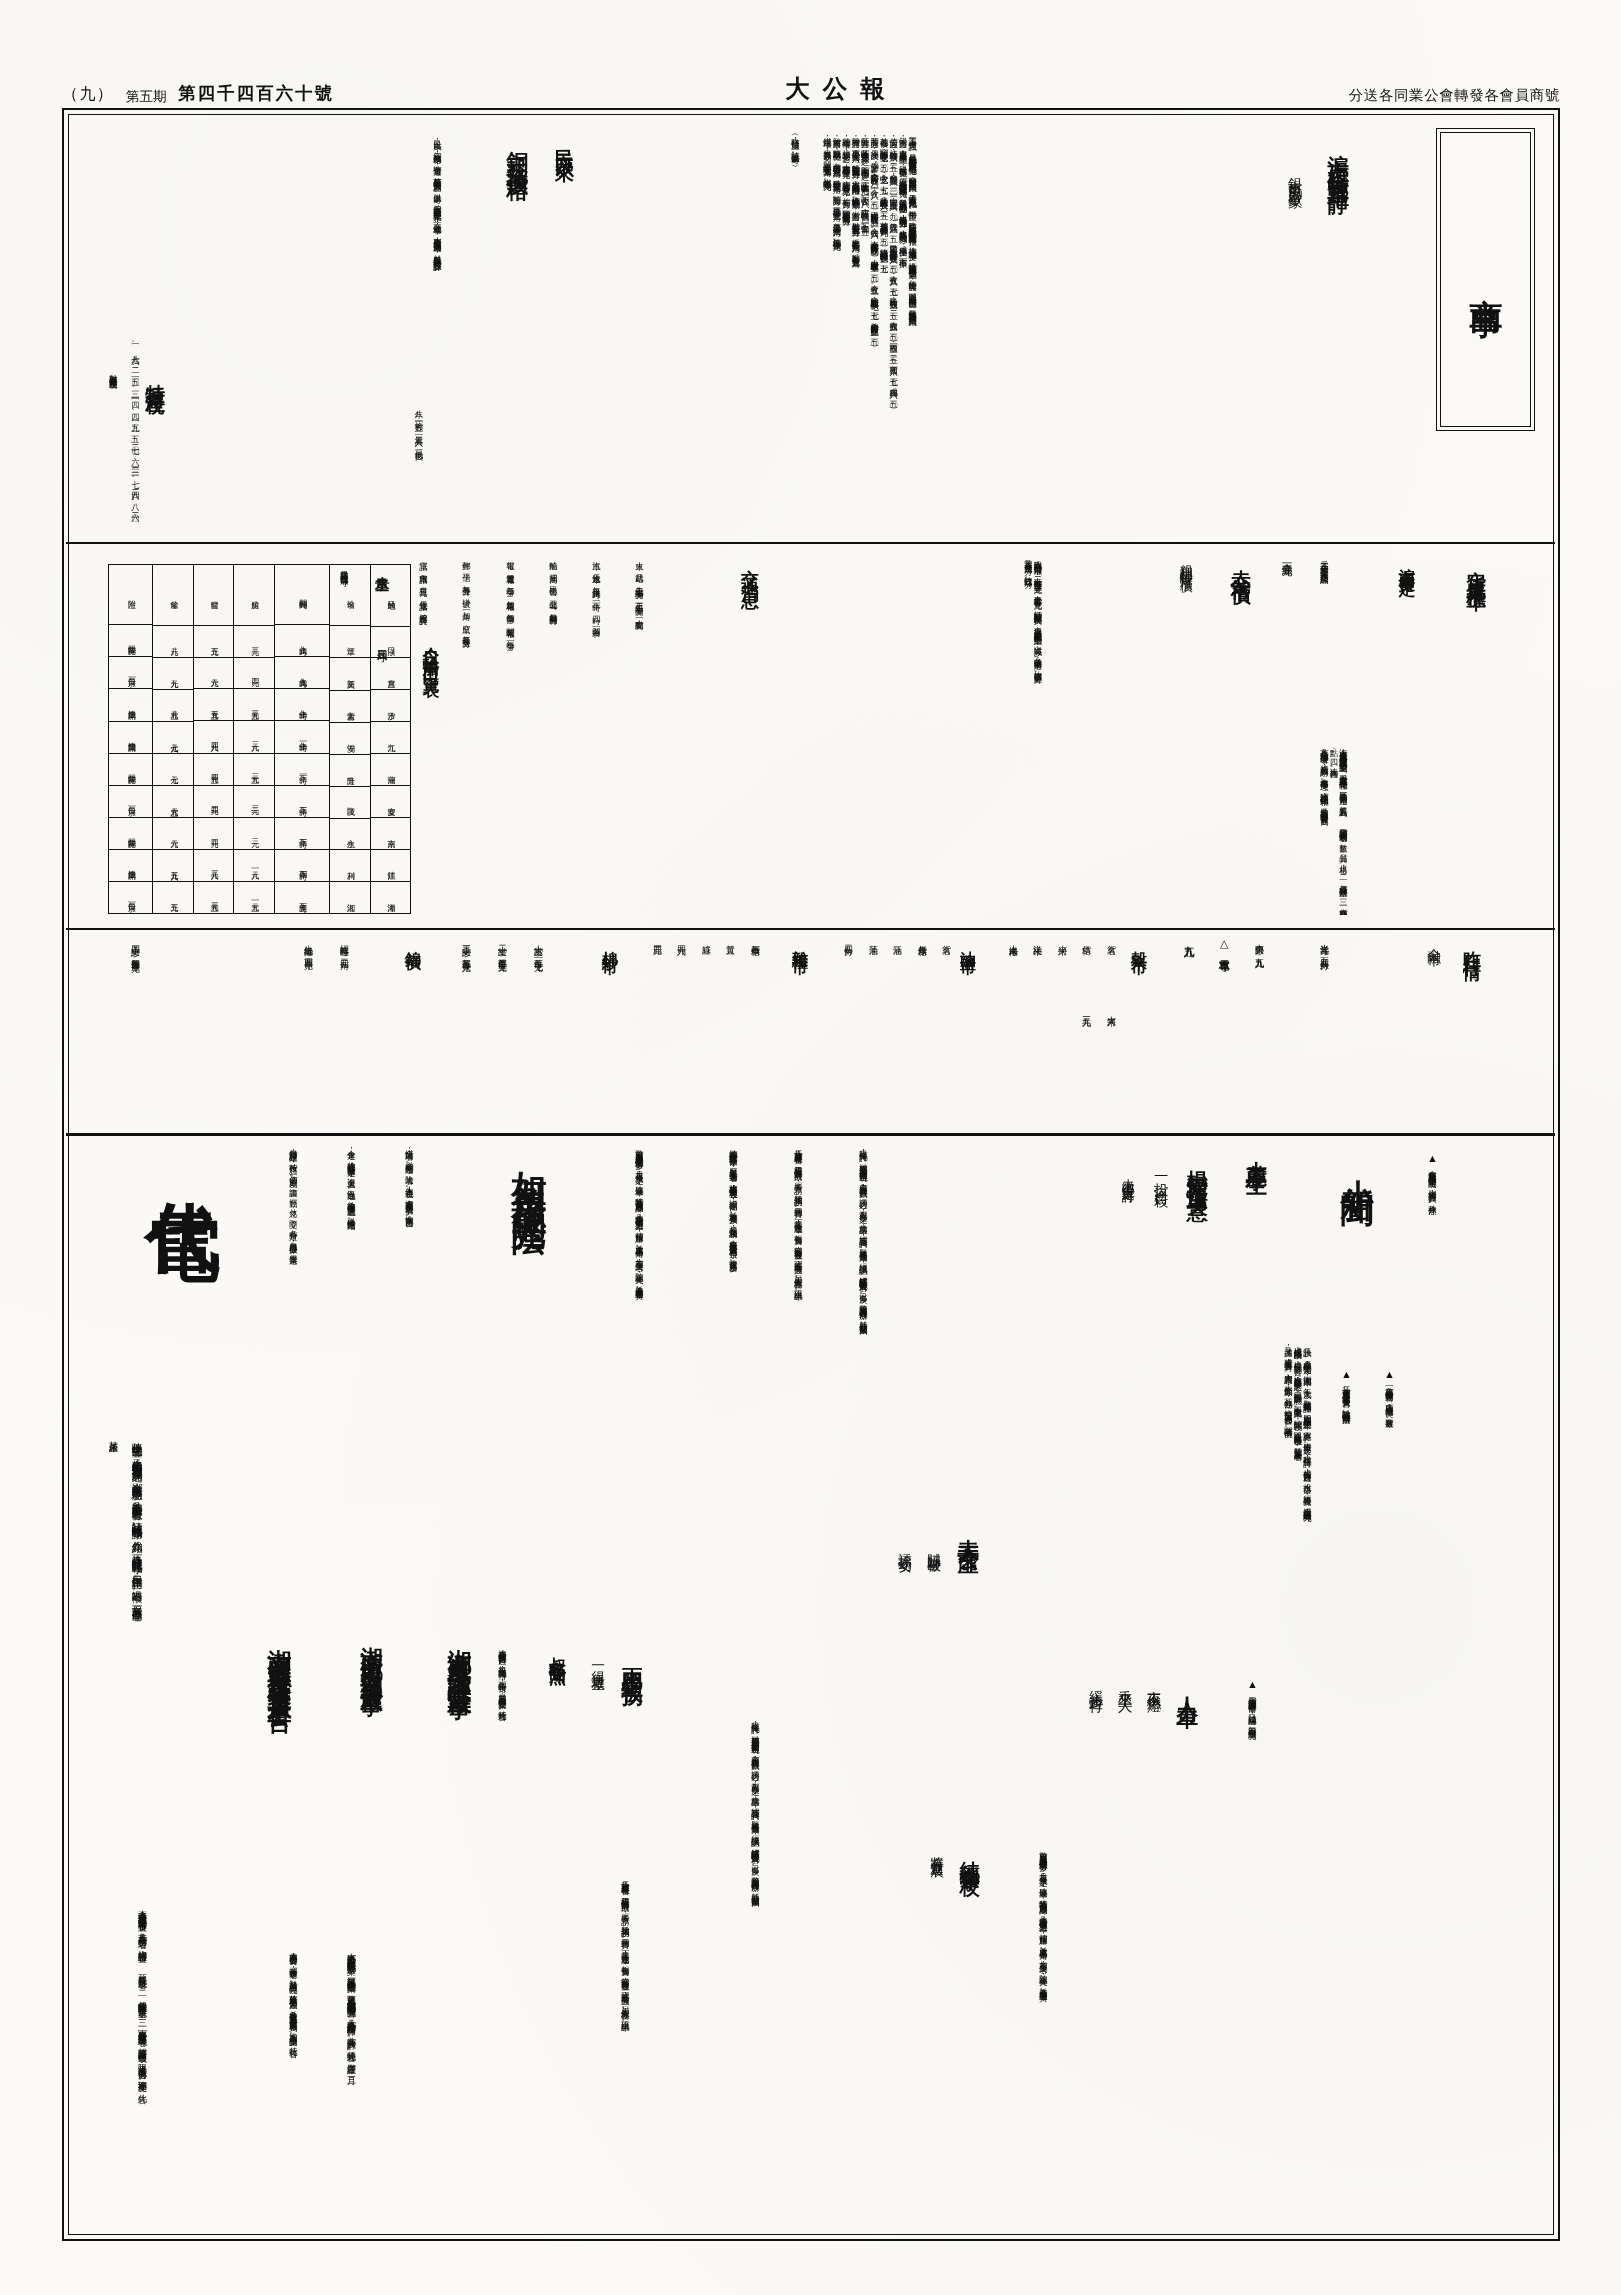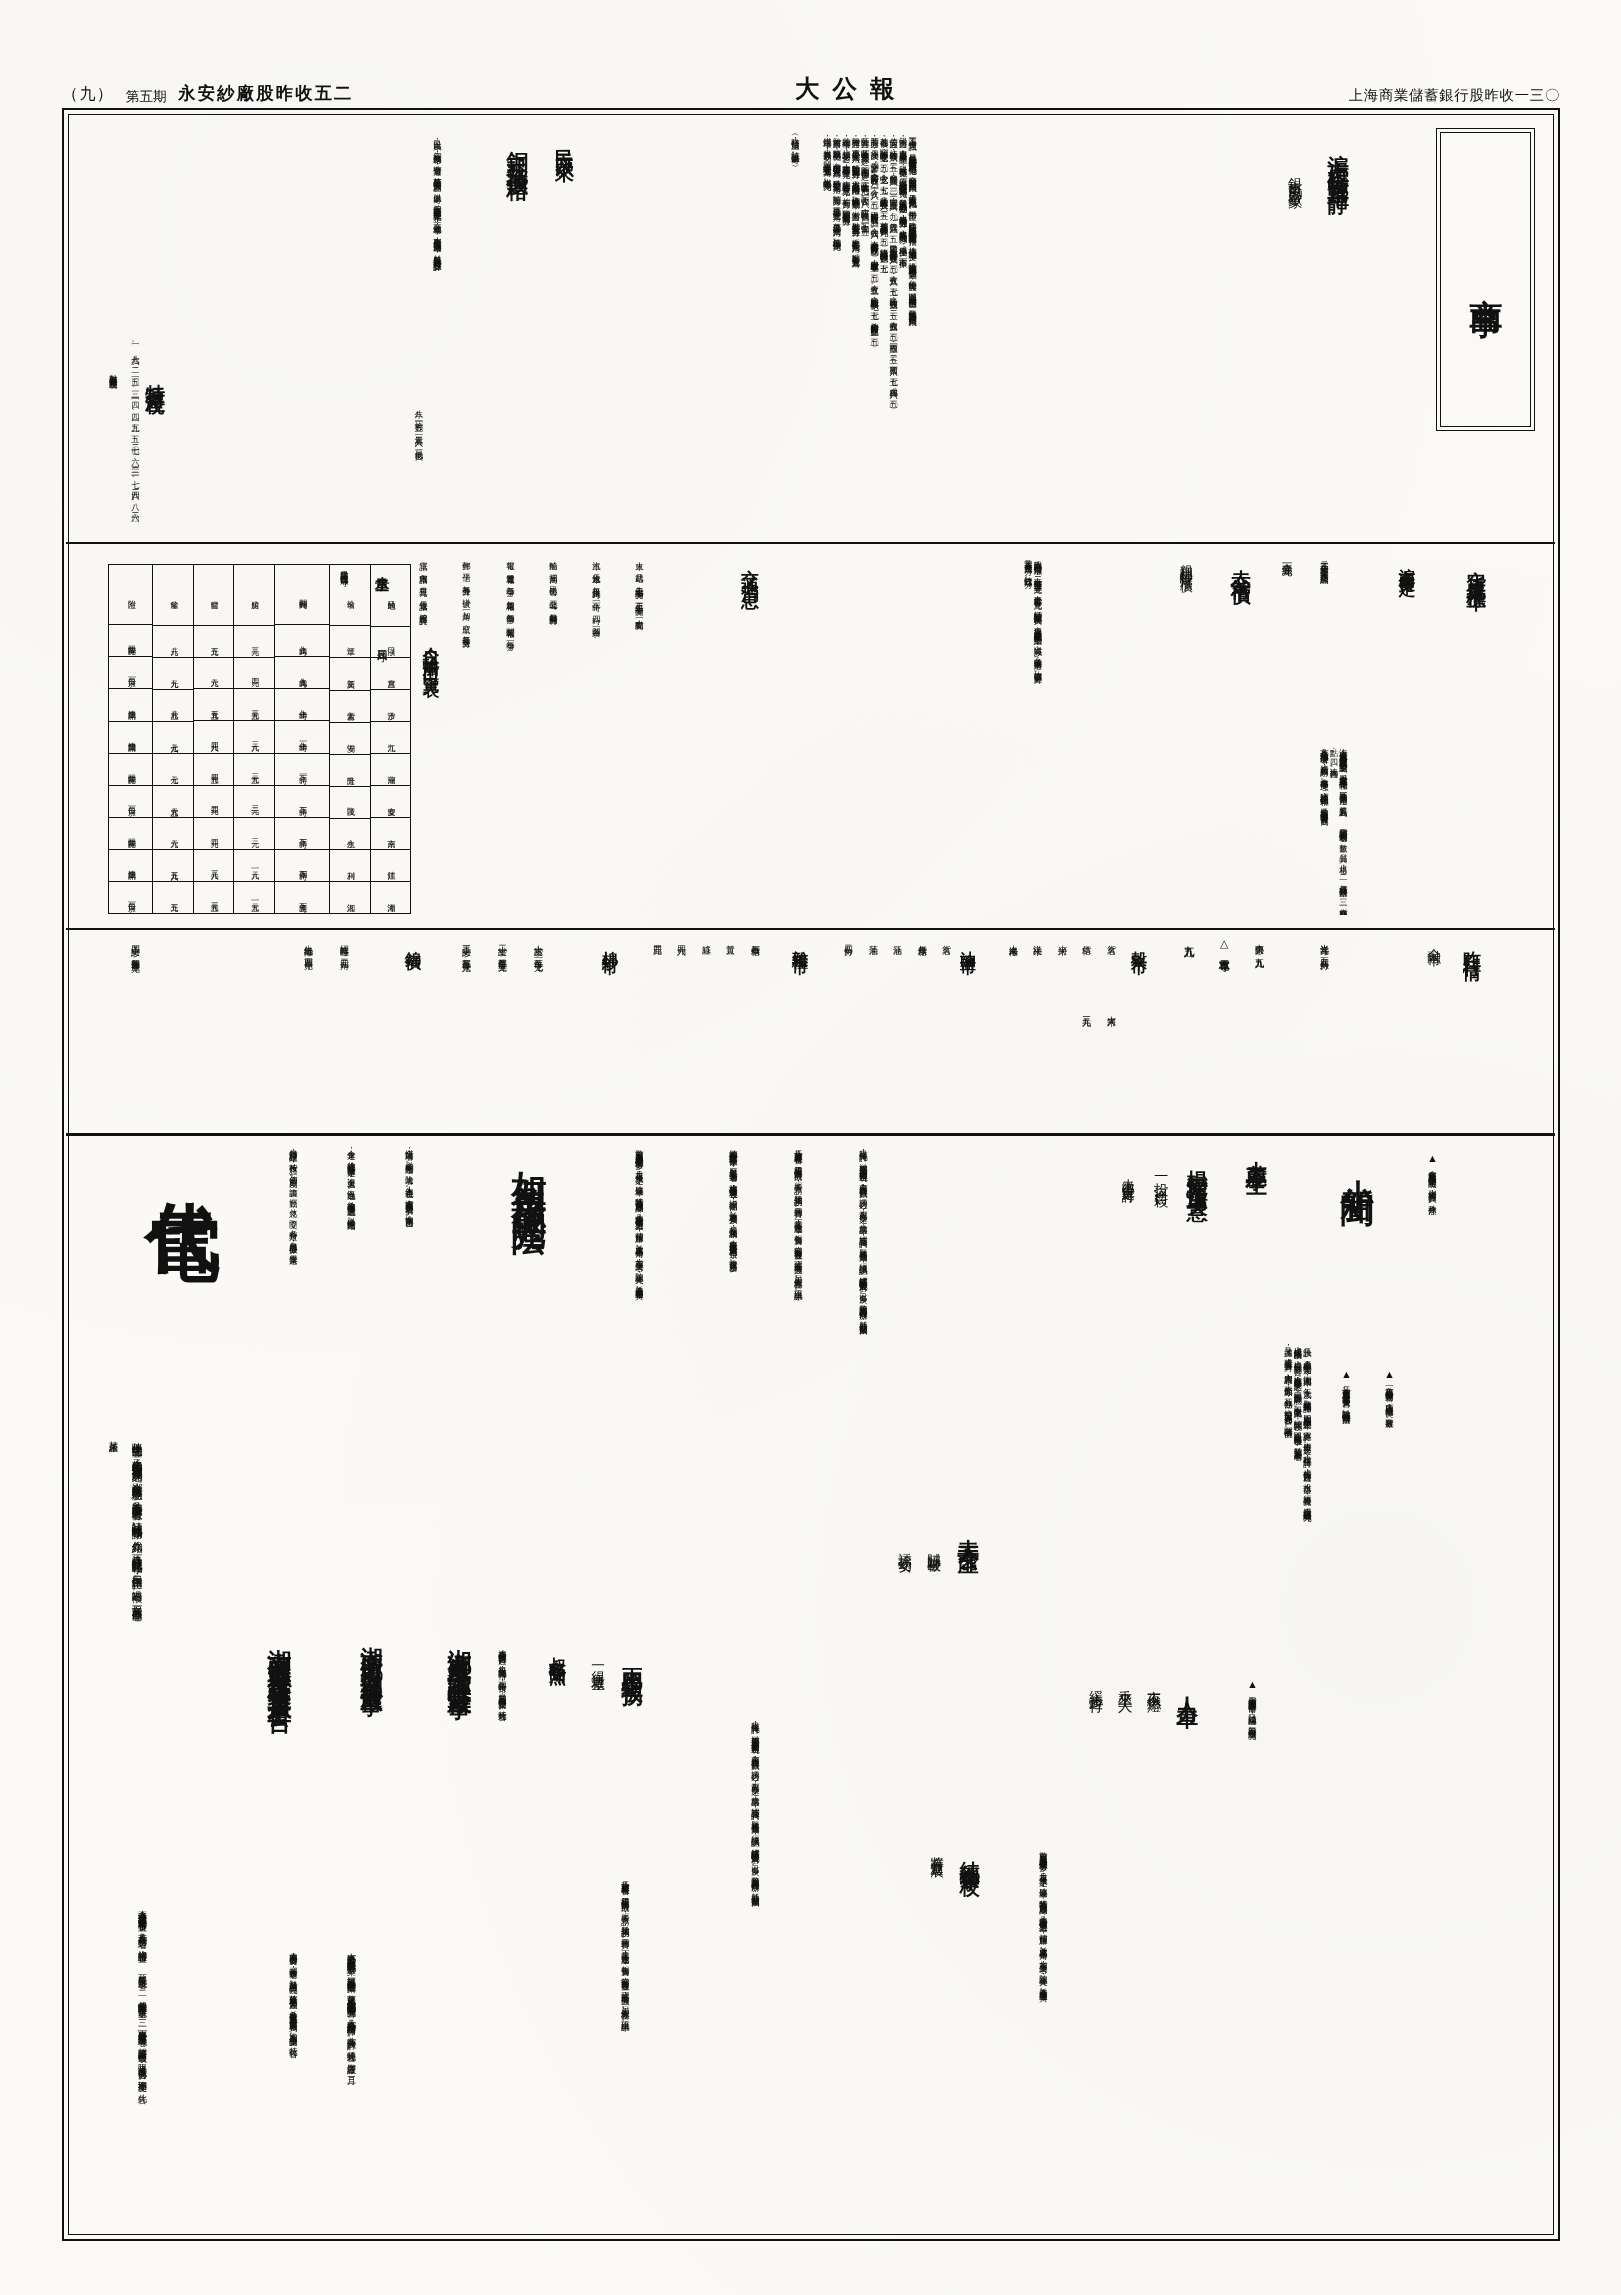--- a/index.html
+++ b/index.html
@@ -169,27 +169,27 @@
 </head>
 <body>
 
 <div class="page">
   <div class="paper-tint"></div>
 
   <div class="masthead">
     <div class="mh-left">
       <span class="mh-page">（九）</span>
       <span class="mh-issue">第五期</span>
-      <span class="mh-no">永安紗廠股昨收五二</span>
+      <span class="mh-no">第四千四百六十號</span>
     </div>
     <div class="mh-center">
       <span class="mh-title">大公報</span>
     </div>
     <div class="mh-right">
-      <span class="mh-date">上海商業儲蓄銀行股昨收一三〇</span>
+      <span class="mh-date">分送各同業公會轉發各會員商號</span>
     </div>
   </div>
 
   <div class="frame">
     <div class="frame-inner"></div>
   </div>
 
   <div class="seal-box" style="left:1436px; top:128px; width:99px; height:303px;">
     <div class="seal-inner">
       <span class="v bold" style="font-size:33px; letter-spacing:7.2px;">商事</span>

